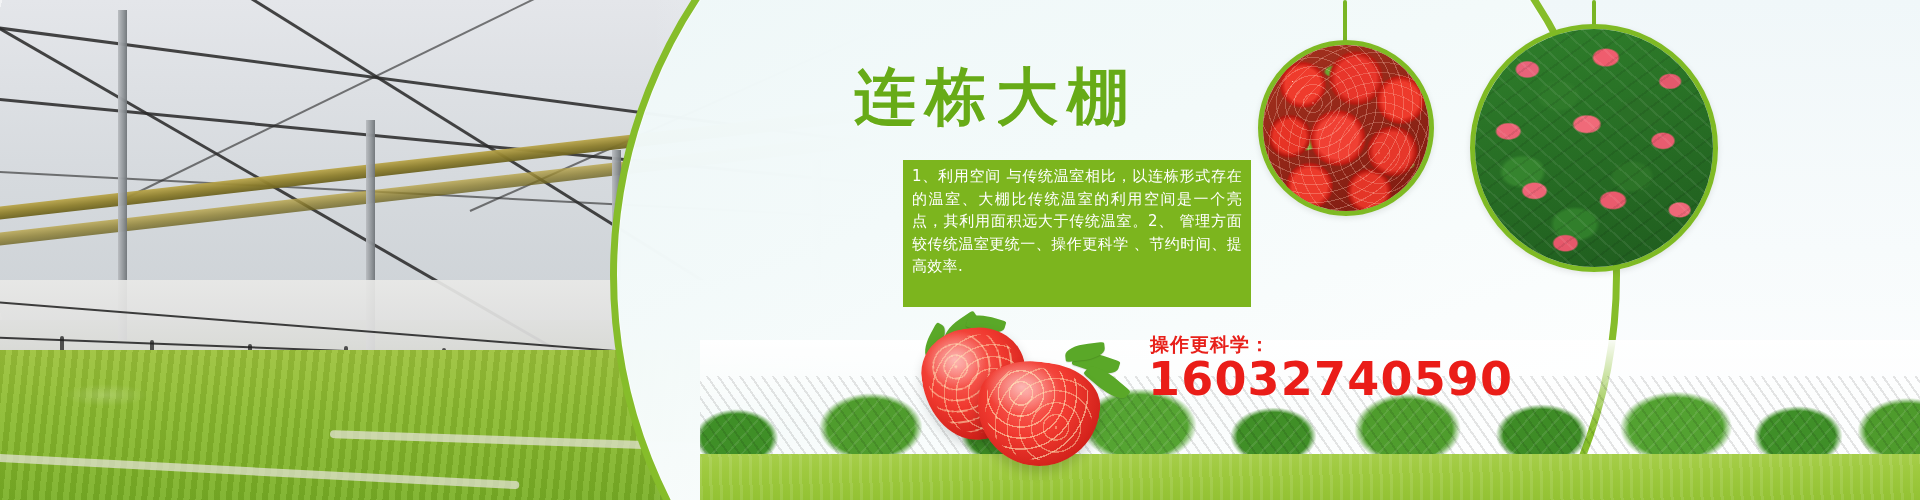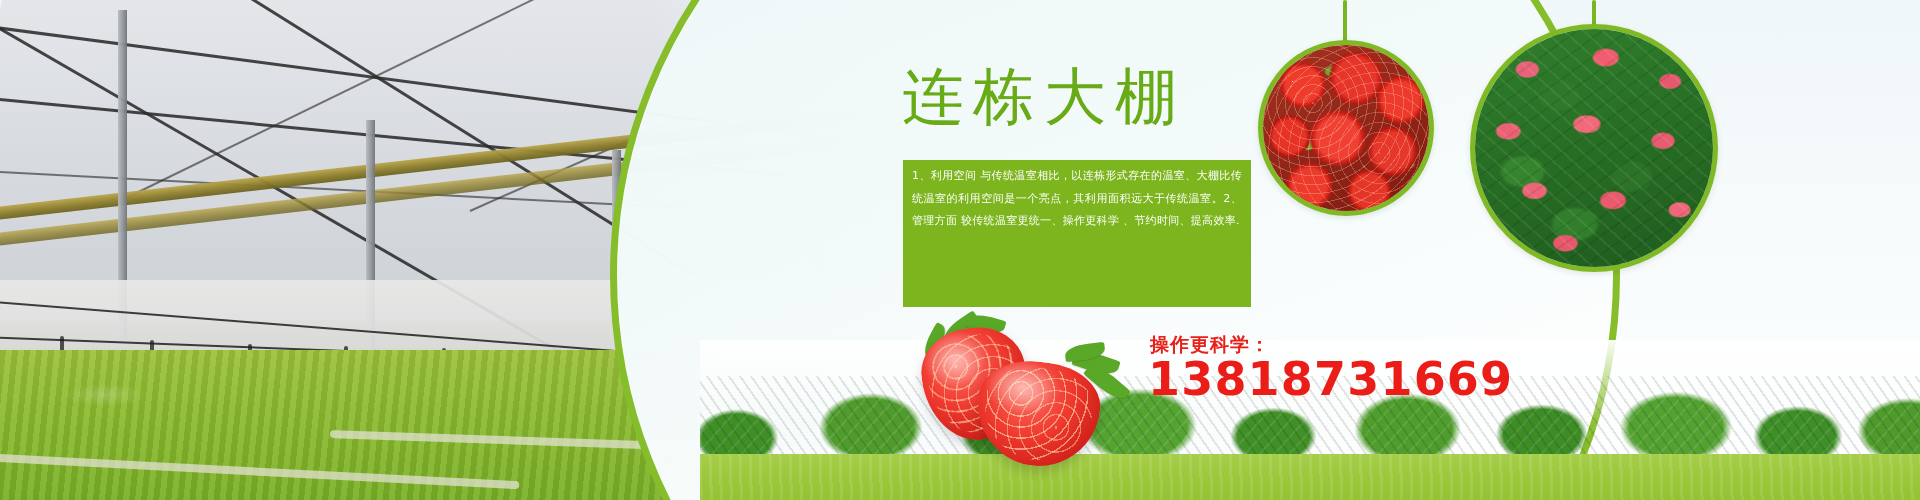--- a/index.html
+++ b/index.html
@@ -87,31 +87,31 @@
     background:linear-gradient(160deg, rgba(236,246,247,.97) 0%, rgba(243,250,250,.99) 40%, rgba(255,255,255,1) 78%);
     box-shadow:0 0 0 1px rgba(255,255,255,.5) inset;
   }
   .arc-mask-right {
     position:absolute; left:1180px; top:0; width:740px; height:500px;
     background:linear-gradient(180deg,#f0f7f9 0%,#f7fbfc 50%,#ffffff 100%);
   }
 
   
   .title {
-    position:absolute; left:902px; top:64px;
-    font-size:62px; font-weight:normal; letter-spacing:9px;
+    position:absolute; left:854px; top:64px;
+    font-size:62px; font-weight:bold; letter-spacing:9px;
     color:#67ab17; line-height:1.05; white-space:nowrap;
     text-shadow:0 1px 0 rgba(255,255,255,.6);
   }
   .desc-box {
     position:absolute; left:903px; top:160px; width:348px; height:147px;
     background:#7cb51e; padding:5px 9px 4px 9px;
   }
   .desc-text {
-    color:#ffffff; font-size:11px; line-height:22.5px;
+    color:#ffffff; font-size:15px; line-height:22.5px;
     letter-spacing:.3px; text-align:justify; word-break:break-all;
   }
 
   
   .hang-line {
     position:absolute; width:4px; background:#7ab524; border-radius:2px;
   }
   .circle-photo {
     position:absolute; border-radius:50%; border:5px solid #7fba24;
     overflow:hidden; box-shadow:0 2px 6px rgba(0,0,0,.10);
@@ -321,15 +321,15 @@
     <div class="leaf" style="left:52px;  top:-2px; width:38px; height:16px; transform:rotate(16deg);"></div>
     <div class="leaf" style="left:2px;   top:16px; width:36px; height:15px; transform:rotate(-62deg);"></div>
     <div class="sb sb-a"></div>
     <div class="leaf" style="left:158px; top:36px; width:46px; height:18px; transform:rotate(18deg);"></div>
     <div class="leaf" style="left:168px; top:56px; width:48px; height:17px; transform:rotate(40deg);"></div>
     <div class="leaf" style="left:150px; top:26px; width:40px; height:16px; transform:rotate(-6deg);"></div>
     <div class="sb sb-b"></div>
   </div>
 
   <div class="hotline-label">操作更科学：</div>
-  <div class="hotline-number">13818731669</div>
+  <div class="hotline-number">16032740590</div>
 
 </div>
 
 </body></html>

